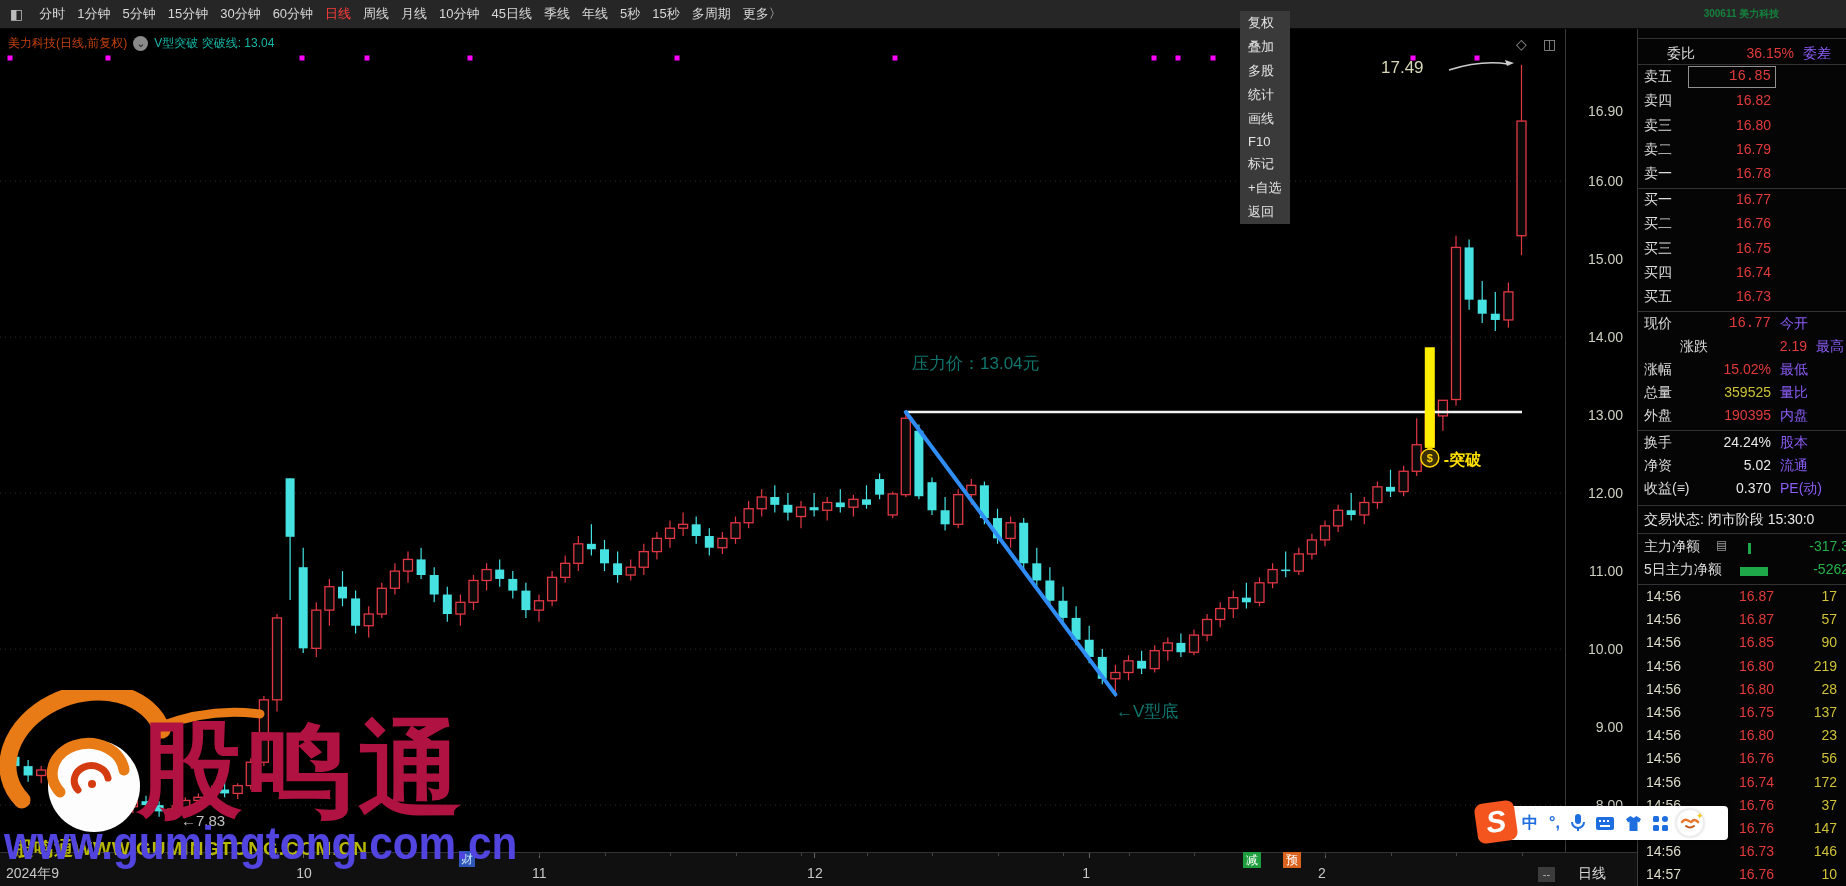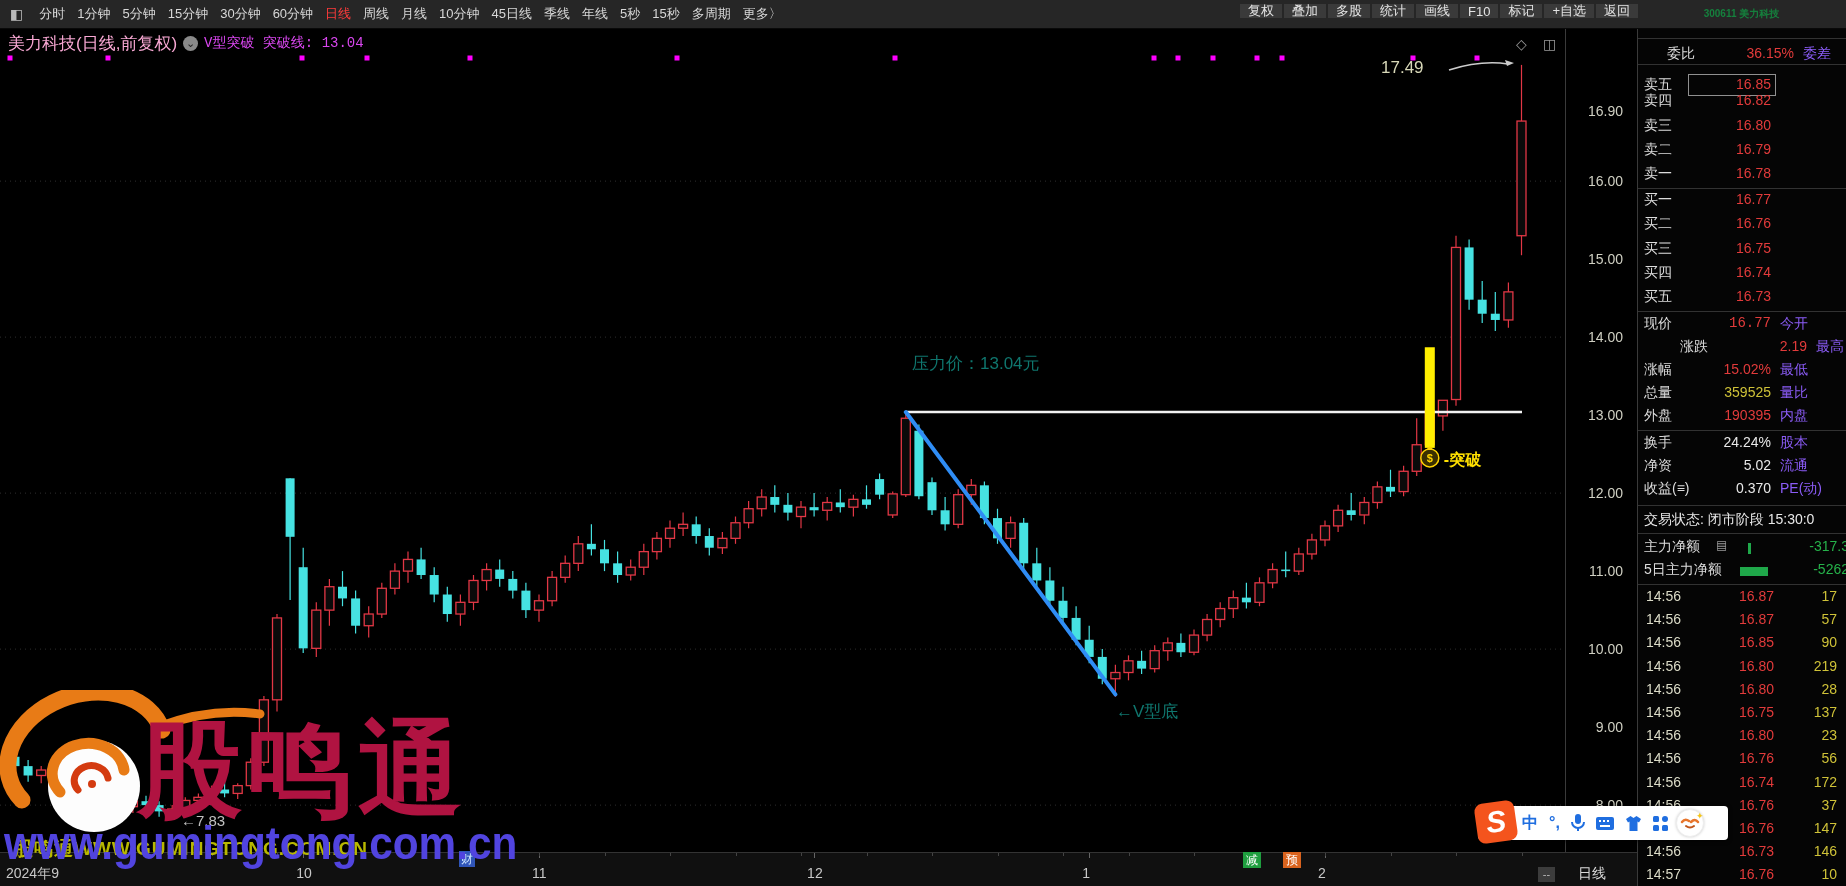--- a/index.html
+++ b/index.html
@@ -5,31 +5,31 @@
   html,body{margin:0;padding:0;background:#000;}
   body{width:1846px;height:886px;position:relative;overflow:hidden;
        font-family:"Liberation Sans","DejaVu Sans",sans-serif;
        -webkit-font-smoothing:antialiased;}
   
   #topbar{position:absolute;left:0;top:0;width:1846px;height:28px;background:#262626;
           border-bottom:1px solid #090909;display:flex;align-items:center;z-index:30;}
   #topbar .winicon{color:#bbb;font-size:14px;margin:0 10px 0 10px;}
   #topbar .titem{color:#d8d8d8;font-size:13px;margin:0 6px;cursor:default;white-space:nowrap;}
   #topbar .titem.active{color:#ff3b3b;}
-  #rightbtns{position:absolute;left:1238px;top:4px;display:flex;height:14px;z-index:31;}
+  #rightbtns{position:absolute;left:1238px;top:11px;display:flex;height:24px;z-index:31;flex-direction:column;}
   #rightbtns .rbtn{background:#3a3a3a;color:#e4e4e4;font-size:13px;padding:3px 8px;margin-left:2px;
                    display:flex;align-items:center;white-space:nowrap;}
   #paneltitle{position:absolute;left:1637px;top:0;width:209px;height:28px;z-index:32;
               color:#15803d;font-size:10px;font-weight:bold;display:flex;align-items:center;justify-content:center;}
   
   #chartheader{position:absolute;left:8px;top:33px;height:20px;display:flex;align-items:center;z-index:20;}
-  #chartheader .ctitle{color:#f9a8d4;font-size:17px;}
+  #chartheader .ctitle{color:#c2410c;font-size:12px;}
   #chartheader .chev{display:inline-flex;width:15px;height:15px;border-radius:50%;background:#8a8a8a;
                      color:#222;font-size:11px;align-items:center;justify-content:center;margin:0 6px;}
-  #chartheader .cind{color:#d946ef;font-size:14px;font-family:Liberation Mono, monospace;}
+  #chartheader .cind{color:#14b8a6;font-size:12px;}
   .cornericons{position:absolute;top:36px;z-index:20;color:#9a9a9a;font-size:14px;}
   
   #chartsvg{position:absolute;left:0;top:0;z-index:5;}
   .anno{position:absolute;z-index:12;white-space:nowrap;}
   .yellow{color:#0f766e;}
   
   #yaxis{position:absolute;left:1565px;top:28px;width:65px;height:824px;z-index:8;
          border-left:1px solid #3a3a3a;}
   .ylab{position:absolute;right:8px;color:#cfcfc2;font-size:14px;}
   
@@ -698,21 +698,21 @@
 <div id="wmblue">www.gumingtong.com.cn</div>
 
 <div id="panel">
     <div class="pdiv" style="top: 10px;"></div>
     <div class="prow" style="top: 17px; margin-left: 23px;">
       <span class="plab">委比</span>
       <span class="pval red">36.15%</span>
       <span class="prlab">委差</span>
     </div>
     <div class="pdiv" style="top: 36px;"></div>
-    <div class="prow" style="top: 48px;">
+    <div class="prow" style="top: 40px; font-family: Liberation Mono, monospace;">
       <span class="plab">卖五</span>
       <span class="pval red">16.85</span>
       <div class="selbox"></div>
     </div>
     <div class="prow" style="top: 64.3px;">
       <span class="plab">卖四</span>
       <span class="pval red">16.82</span>
     </div>
     <div class="prow" style="top: 88.6px;">
       <span class="plab">卖三</span>

